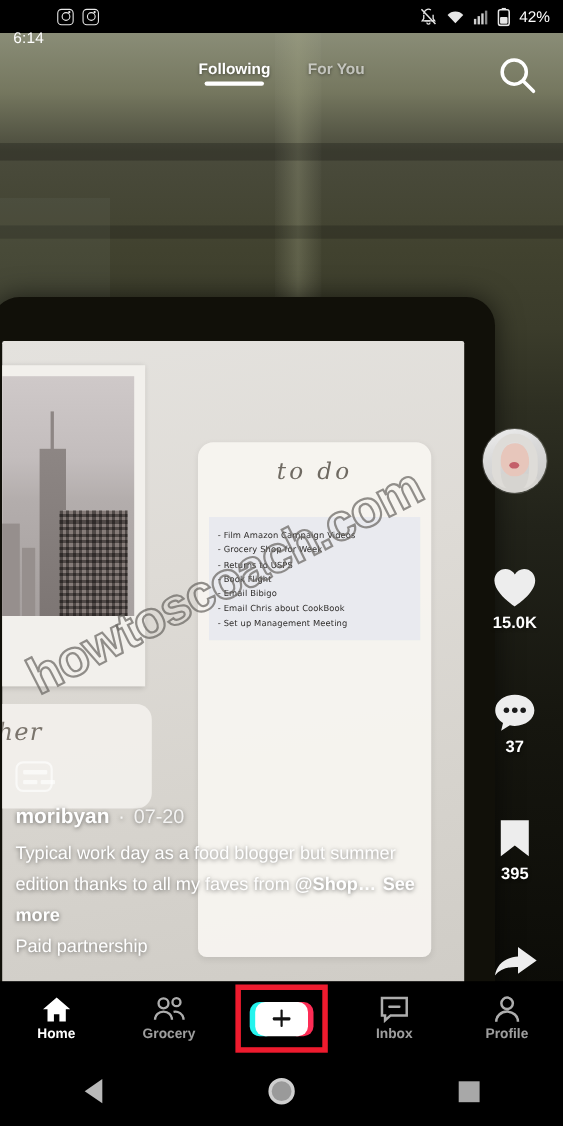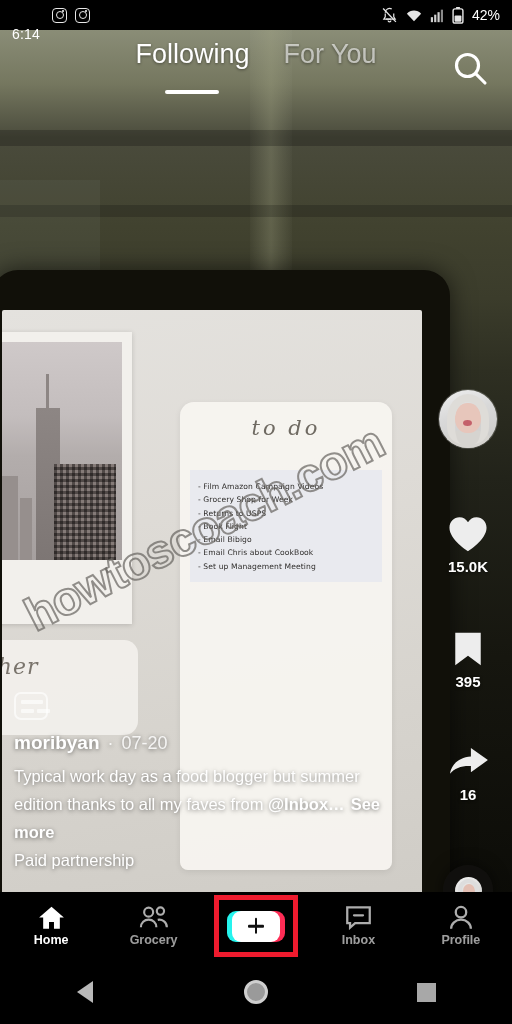--- a/index.html
+++ b/index.html
@@ -115,22 +115,22 @@
     letter-spacing:-1px; white-space:nowrap; pointer-events:none; z-index:25;
   }
 
   
   .topbar{
     position:absolute; top:30px; left:0; width:512px; height:72px;
     display:flex; align-items:center; justify-content:center; z-index:40;
   }
   .tabs{ display:flex; align-items:flex-start; gap:34px; }
   .tab{
-    color:rgba(255,255,255,.62); font-size:27px; font-weight:400;
-    padding-bottom:24px; position:relative; cursor:pointer;
+    color:rgba(255,255,255,.62); font-size:14px; font-weight:700;
+    padding-bottom:8px; position:relative; cursor:pointer;
     text-shadow:0 1px 3px rgba(0,0,0,.45);
   }
   .tab.active{ color:#fff; }
   .tab.active::after{
     content:""; position:absolute; left:50%; transform:translateX(-50%);
     bottom:0; width:54px; height:4px; background:#fff; border-radius:2px;
   }
   .search-btn{
     position:absolute; right:22px; top:18px; width:40px; height:40px; cursor:pointer;
   }
@@ -349,20 +349,29 @@
       <div class="av-lip"></div>
     </div>
 
     <div class="rail-item">
       <svg width="44" height="40" viewBox="0 0 24 22">
         <path d="M12 20.5C12 20.5 1.8 14.2 1.8 7.6 1.8 4.2 4.3 1.8 7.3 1.8c2 0 3.7 1.1 4.7 2.7 1-1.6 2.7-2.7 4.7-2.7 3 0 5.5 2.4 5.5 5.8 0 6.6-10.2 12.9-10.2 12.9z" fill="#ededed"></path>
       </svg>
       <div class="rail-count">15.0K</div>
     </div>
 
+    <div class="rail-item">
+      <svg width="42" height="38" viewBox="0 0 24 22">
+        <path d="M12 1.5c5.8 0 10.3 3.6 10.3 8.2 0 4.6-4.5 8.2-10.3 8.2-.9 0-1.8-.1-2.6-.3l-4.6 2.9 1-4.1C3.3 14.9 1.7 12.4 1.7 9.7 1.7 5.1 6.2 1.5 12 1.5z" fill="#ededed"></path>
+        <circle cx="7.6" cy="9.6" r="1.45" fill="#1a1a1a"></circle>
+        <circle cx="12" cy="9.6" r="1.45" fill="#1a1a1a"></circle>
+        <circle cx="16.4" cy="9.6" r="1.45" fill="#1a1a1a"></circle>
+      </svg>
+      <div class="rail-count">37</div>
+    </div>
 
     <div class="rail-item">
       <svg width="38" height="40" viewBox="0 0 20 22">
         <path d="M3 2h14v18l-7-5.3L3 20z" fill="#ededed"></path>
       </svg>
       <div class="rail-count">395</div>
     </div>
 
     <div class="rail-item">
       <svg width="44" height="38" viewBox="0 0 24 21">
@@ -381,21 +390,21 @@
 
   <div class="caption">
     <div class="cc-icon"></div>
     <div class="uname-row">
       <span class="uname">moribyan</span>
       <span class="udate">·</span>
       <span class="udate">07-20</span>
     </div>
     <div class="desc">
       <span>Typical work day as a food blogger but summer</span><br>
-      <span>edition thanks to all my faves from </span><span class="mention">@Inbox…</span><span class="seemore">See more</span>
+      <span>edition thanks to all my faves from </span><span class="mention">@Shop…</span><span class="seemore">See more</span>
     </div>
     <div class="paid">Paid partnership</div>
   </div>
 
   <div class="sound-row">
     <svg width="17" height="18" viewBox="0 0 18 19">
       <path d="M6 14.2V3.6l9-1.9v10" fill="none" stroke="#fff" stroke-width="1.9"></path>
       <ellipse cx="4" cy="15.2" rx="3" ry="2.4" fill="#fff"></ellipse>
       <ellipse cx="13" cy="13.3" rx="3" ry="2.4" fill="#fff"></ellipse>
     </svg>

